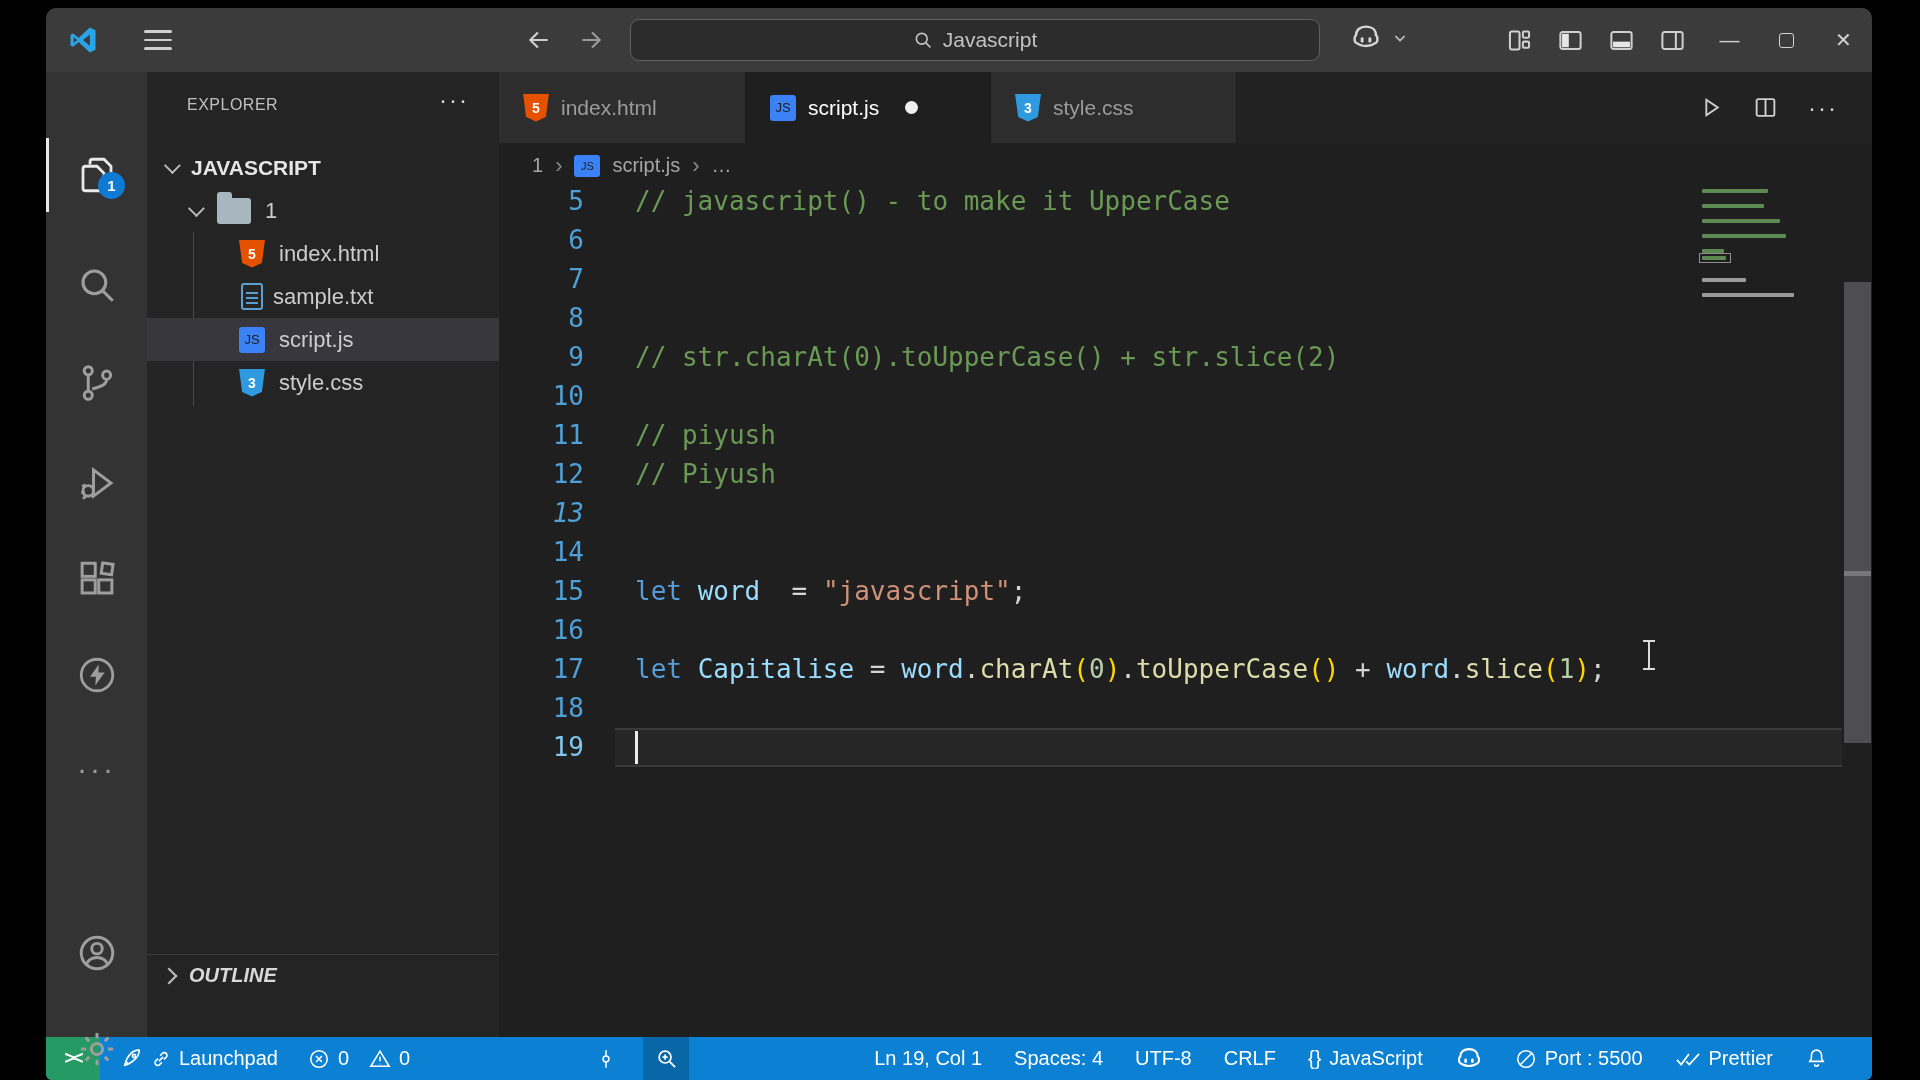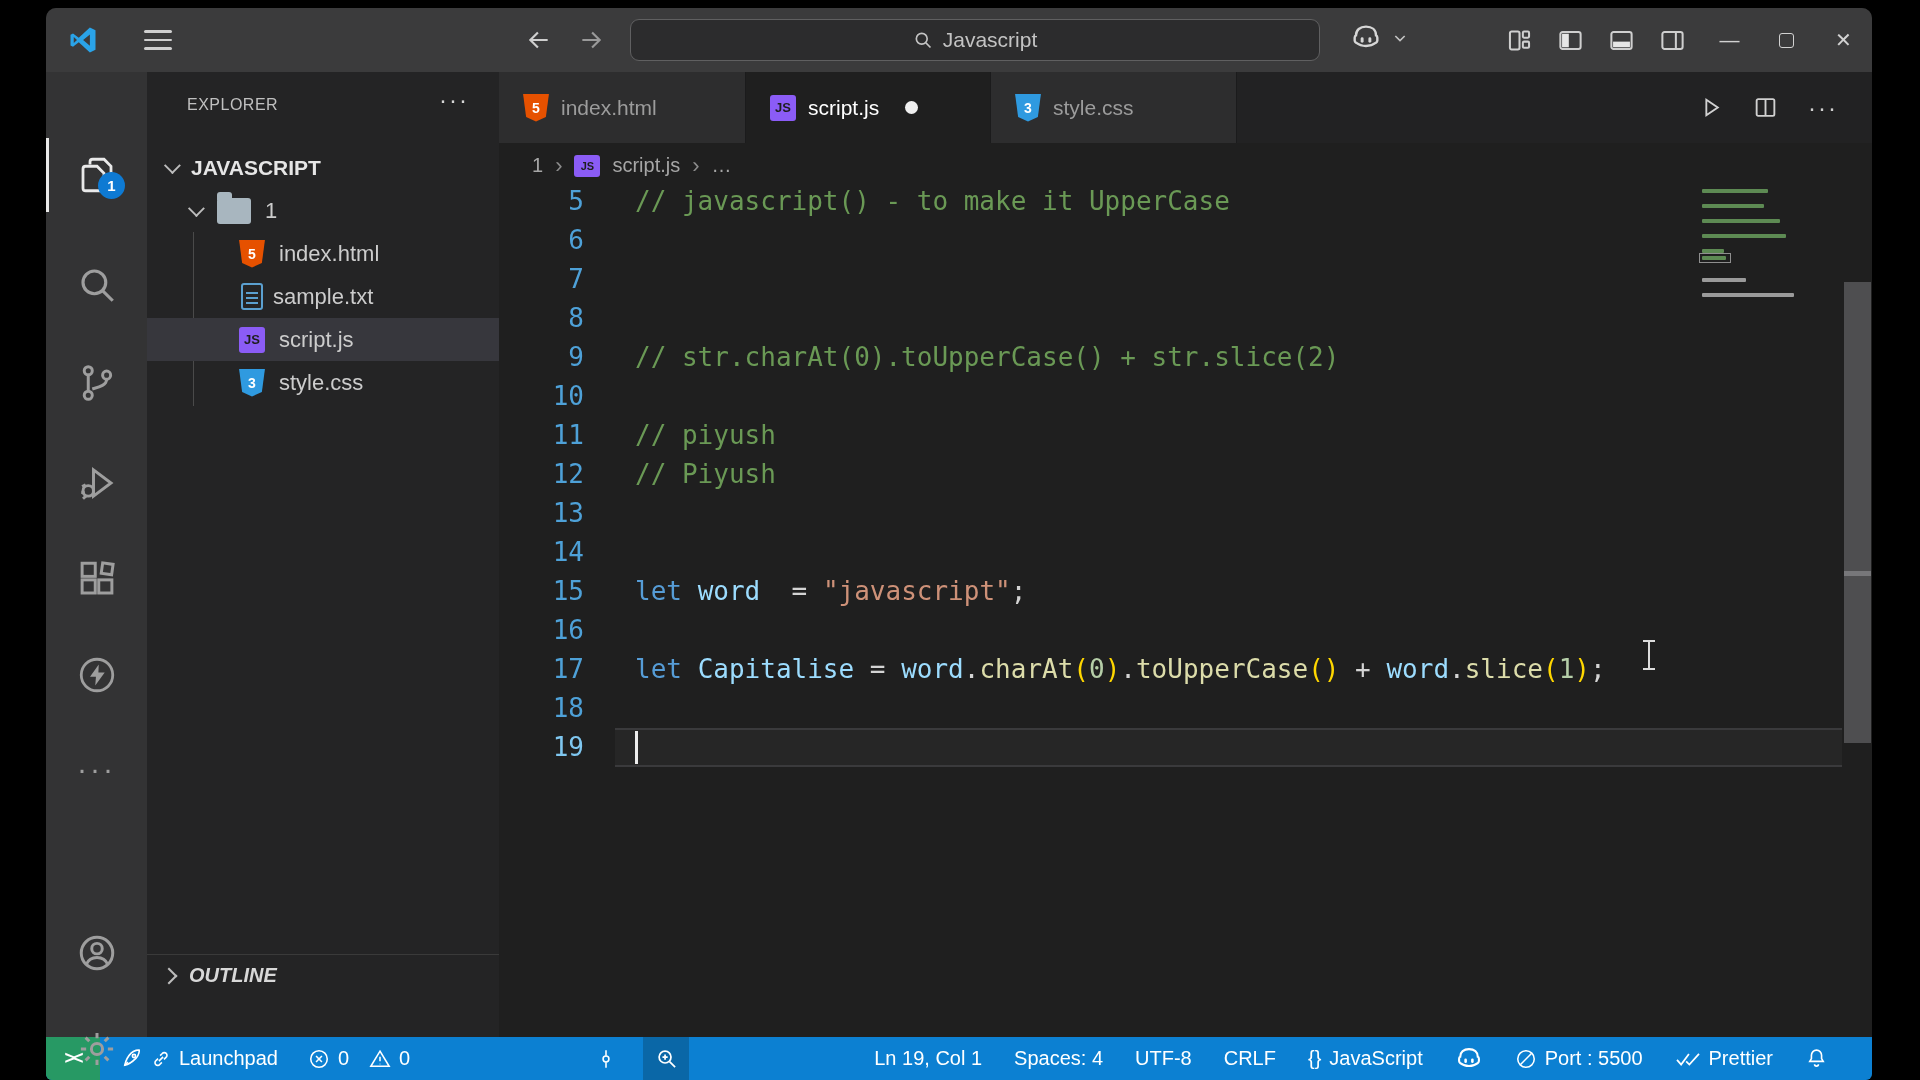--- a/index.html
+++ b/index.html
@@ -58,21 +58,21 @@
   .folder-ico { position:relative; width:34px; height:26px; background:#a8b6bf; border-radius:3px; margin-right:14px; }
   .folder-ico:before { content:""; position:absolute; left:0; top:-6px; width:15px; height:8px;
                        background:#a8b6bf; border-radius:3px 3px 0 0; }
   .file-label { font-size:22px; color:#cccccc; }
   .indent-guide { position:absolute; left:46px; top:160px; width:1px; height:174px; background:#4a4a4a; }
   .shield { width:26px; height:28px; display:flex; align-items:center; justify-content:center;
             clip-path:polygon(0 0,100% 0,88% 84%,50% 100%,12% 84%);
             color:#fff; font-size:14px; font-weight:700; flex:0 0 26px; }
   .shield.html { background:#e65100; }
   .shield.css { background:#2f9ae0; }
-  .jsbox { width:26px; height:26px; background:#8b5cf6; color:#1e1e1e; font-weight:700; font-size:13px;
+  .jsbox { width:26px; height:26px; background:#3b82f6; color:#1e1e1e; font-weight:400; font-size:13px;
            display:flex; align-items:center; justify-content:center; border-radius:3px; flex:0 0 26px;text-align:center; }
   .txtpage { width:22px; height:27px; border:2px solid #5ba0d0; border-radius:3px; position:relative; flex:0 0 22px; }
   .txtpage i { position:absolute; left:3px; right:3px; height:2px; background:#5ba0d0; }
   .sb-section { position:absolute; left:0; width:352px; height:42px; display:flex; align-items:center;
                 gap:14px; padding-left:16px; border-top:1px solid #3a3a3a; cursor:pointer;font-style:italic; }
   .sb-section .lbl { font-weight:700; font-size:20px; color:#d8d8d8; }
 
   
   .editorcol { position:relative; flex:1; display:flex; flex-direction:column; background:#1f1f1f; min-width:0; }
   .tabbar { position:relative; height:71px; background:#222223; display:flex; flex:0 0 71px; }
@@ -369,21 +369,21 @@
         <div class="code">
           <div id="code-lines">
               <div class="code-row" style="top: -6px;"><span class="gutter">5</span><span class="code-text"><span class="tok-c">// javascript() - to make it UpperCase</span></span></div>
               <div class="code-row" style="top: 33px;"><span class="gutter">6</span><span class="code-text"></span></div>
               <div class="code-row" style="top: 72px;"><span class="gutter">7</span></div>
               <div class="code-row" style="top: 111px;"><span class="gutter">8</span><span class="code-text"></span></div>
               <div class="code-row" style="top: 150px;"><span class="gutter">9</span><span class="code-text"><span class="tok-c">// str.charAt(0).toUpperCase() + str.slice(2)</span></span></div>
               <div class="code-row" style="top: 189px;"><span class="gutter">10</span><span class="code-text"></span></div>
               <div class="code-row" style="top: 228px;"><span class="gutter">11</span><span class="code-text"><span class="tok-c">// piyush</span></span></div>
               <div class="code-row" style="top: 267px;"><span class="gutter">12</span><span class="code-text"><span class="tok-c">// Piyush</span></span></div>
-              <div class="code-row" style="top: 306px;"><span class="gutter">13</span><span class="code-text"></span></div>
+              <div class="code-row" style="top: 306px; font-style: italic;"><span class="gutter">13</span><span class="code-text"></span></div>
               <div class="code-row" style="top: 345px;"><span class="gutter">14</span><span class="code-text"></span></div>
               <div class="code-row" style="top: 384px;"><span class="gutter">15</span><span class="code-text"><span class="tok-k">let</span><span class="tok-d"> </span><span class="tok-v">word</span><span class="tok-d">  = </span><span class="tok-s">"javascript"</span><span class="tok-d">;</span></span></div>
               <div class="code-row" style="top: 423px;"><span class="gutter">16</span><span class="code-text"></span></div>
               <div class="code-row" style="top: 462px;"><span class="gutter">17</span><span class="code-text"><span class="tok-k">let</span><span class="tok-d"> </span><span class="tok-v">Capitalise</span><span class="tok-d"> = </span><span class="tok-v">word</span><span class="tok-d">.</span><span class="tok-m">charAt</span><span class="tok-p">(</span><span class="tok-n">0</span><span class="tok-p">)</span><span class="tok-d">.</span><span class="tok-m">toUpperCase</span><span class="tok-p">()</span><span class="tok-d"> + </span><span class="tok-v">word</span><span class="tok-d">.</span><span class="tok-m">slice</span><span class="tok-p">(</span><span class="tok-n">1</span><span class="tok-p">)</span><span class="tok-d">;</span></span></div>
               <div class="code-row" style="top: 501px;"><span class="gutter">18</span><span class="code-text"></span></div>
               <div class="code-row" style="top: 540px;"><div class="cur-line"></div><span class="gutter cur">19</span><span class="code-text"></span><div class="cursor-caret"></div></div>
             </div>
           <div class="ibeam" style="left:1142px; top:452px;">
               <i></i>
               <b></b>

